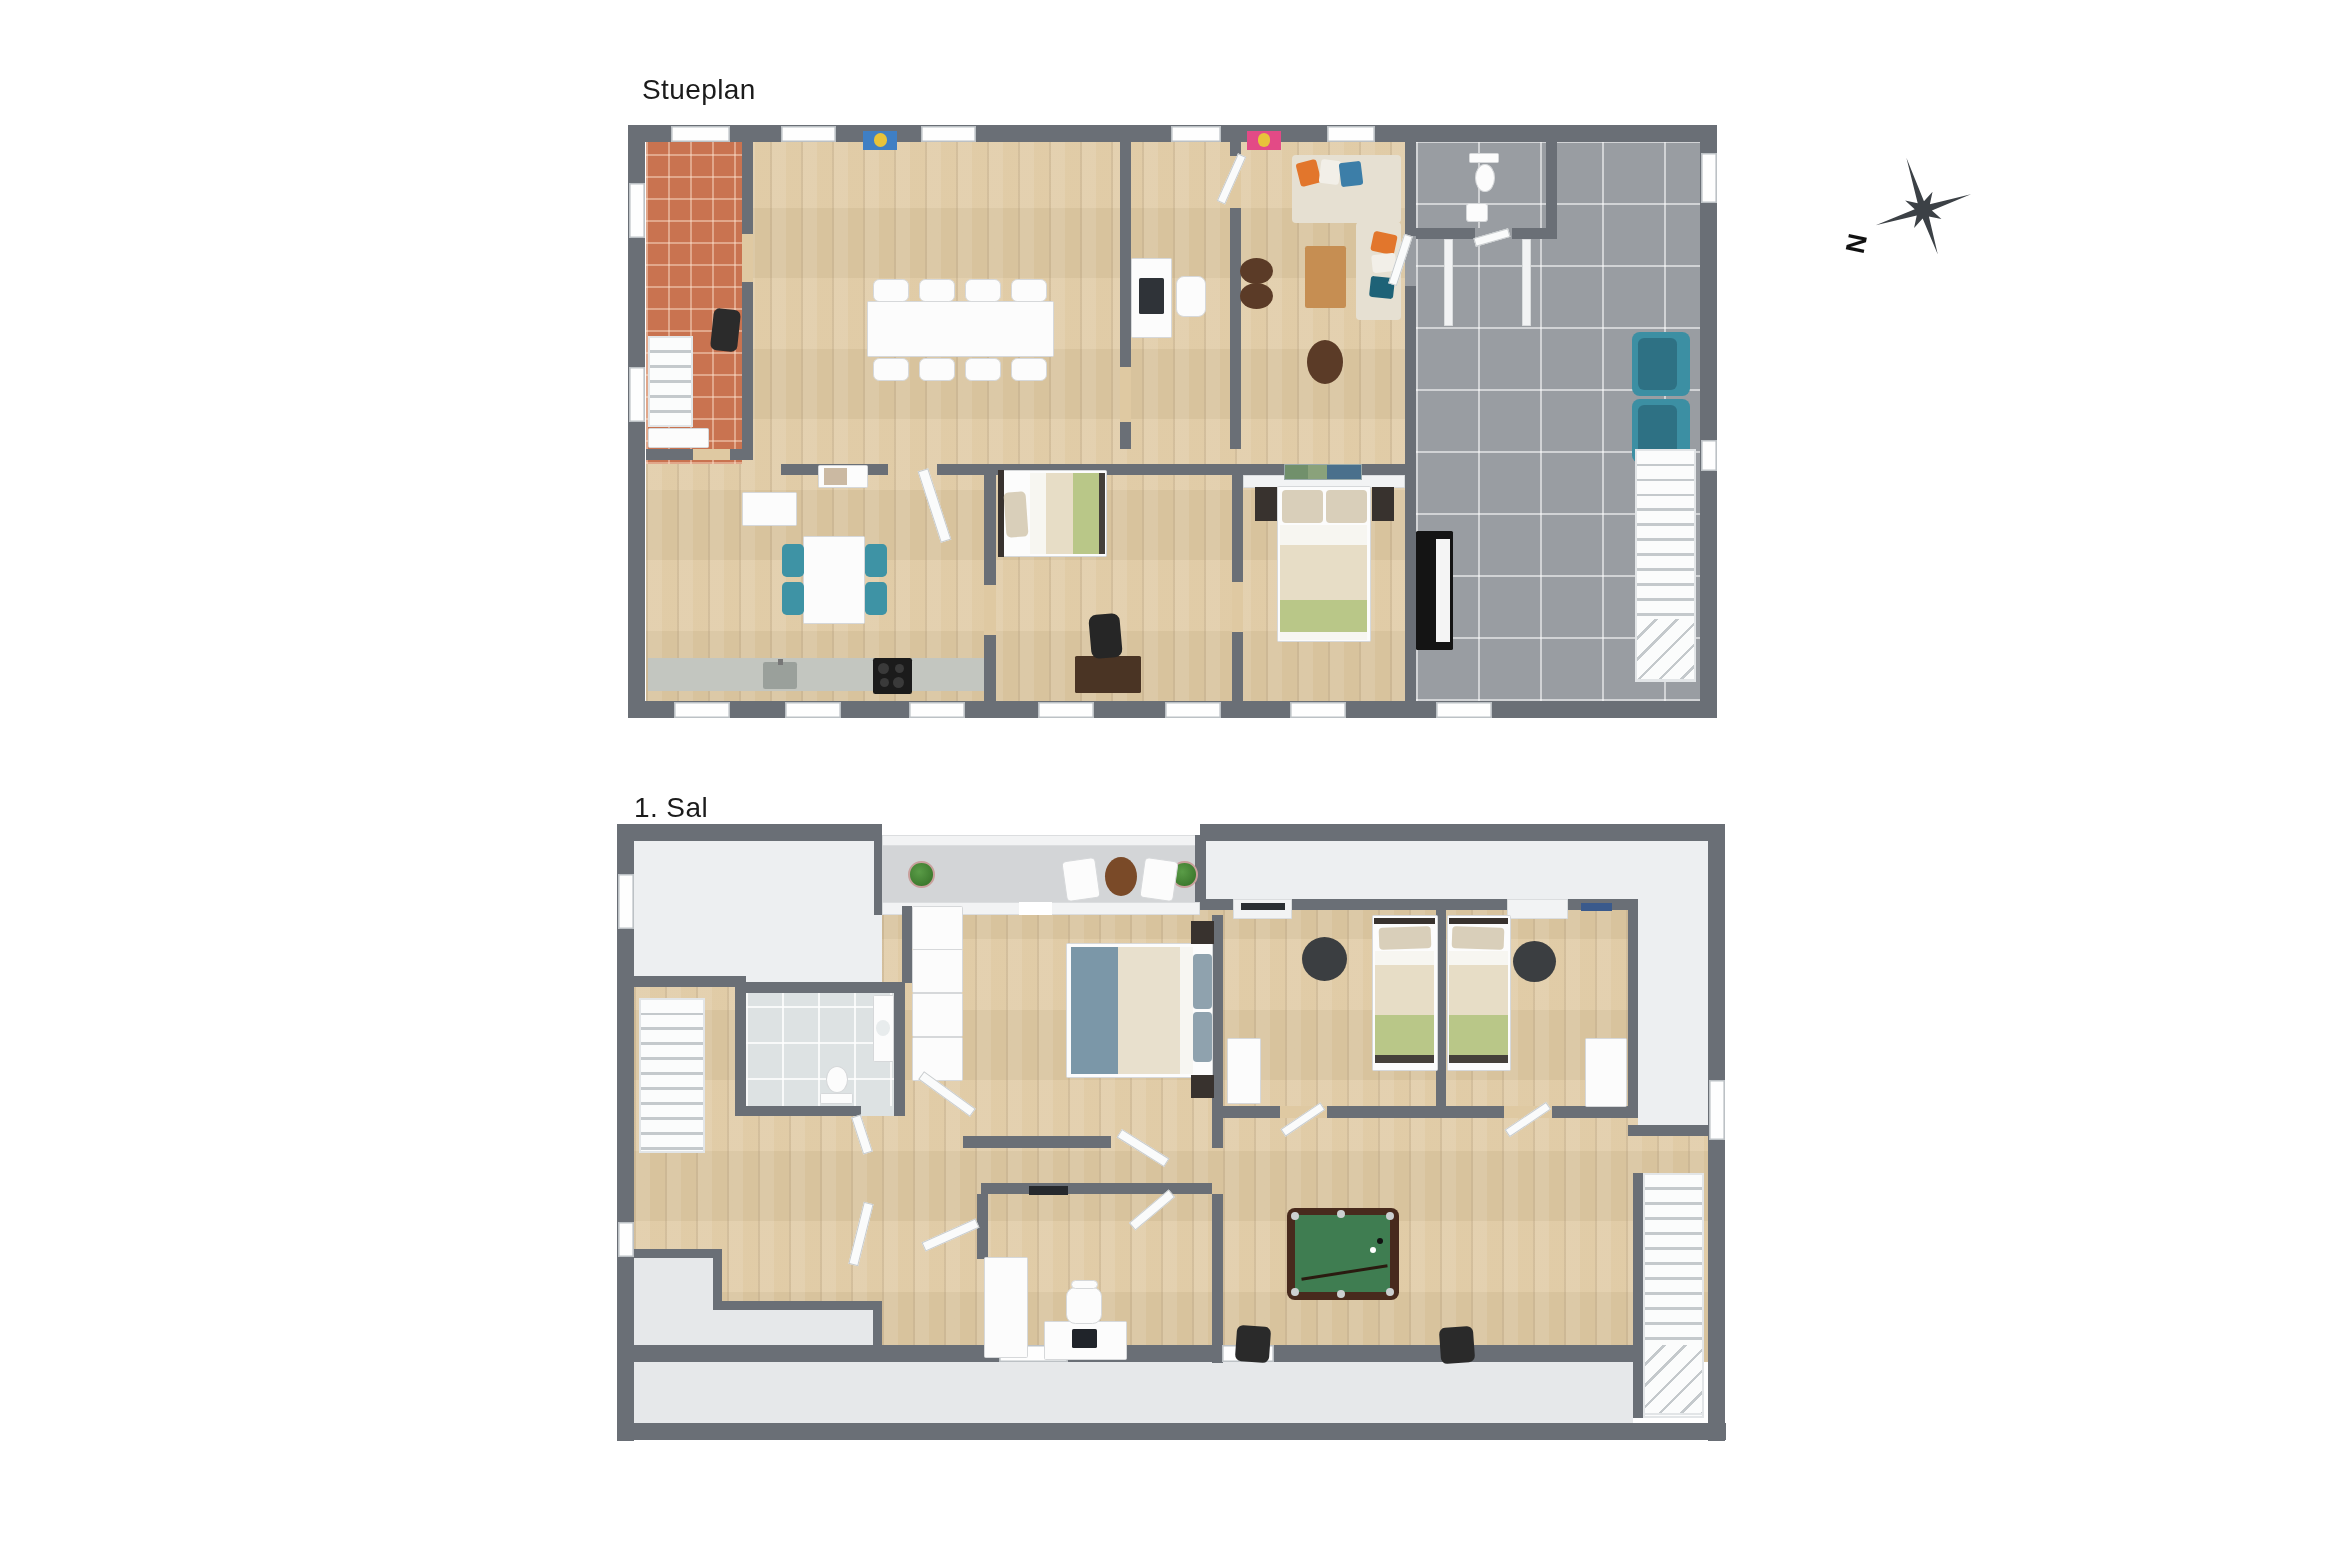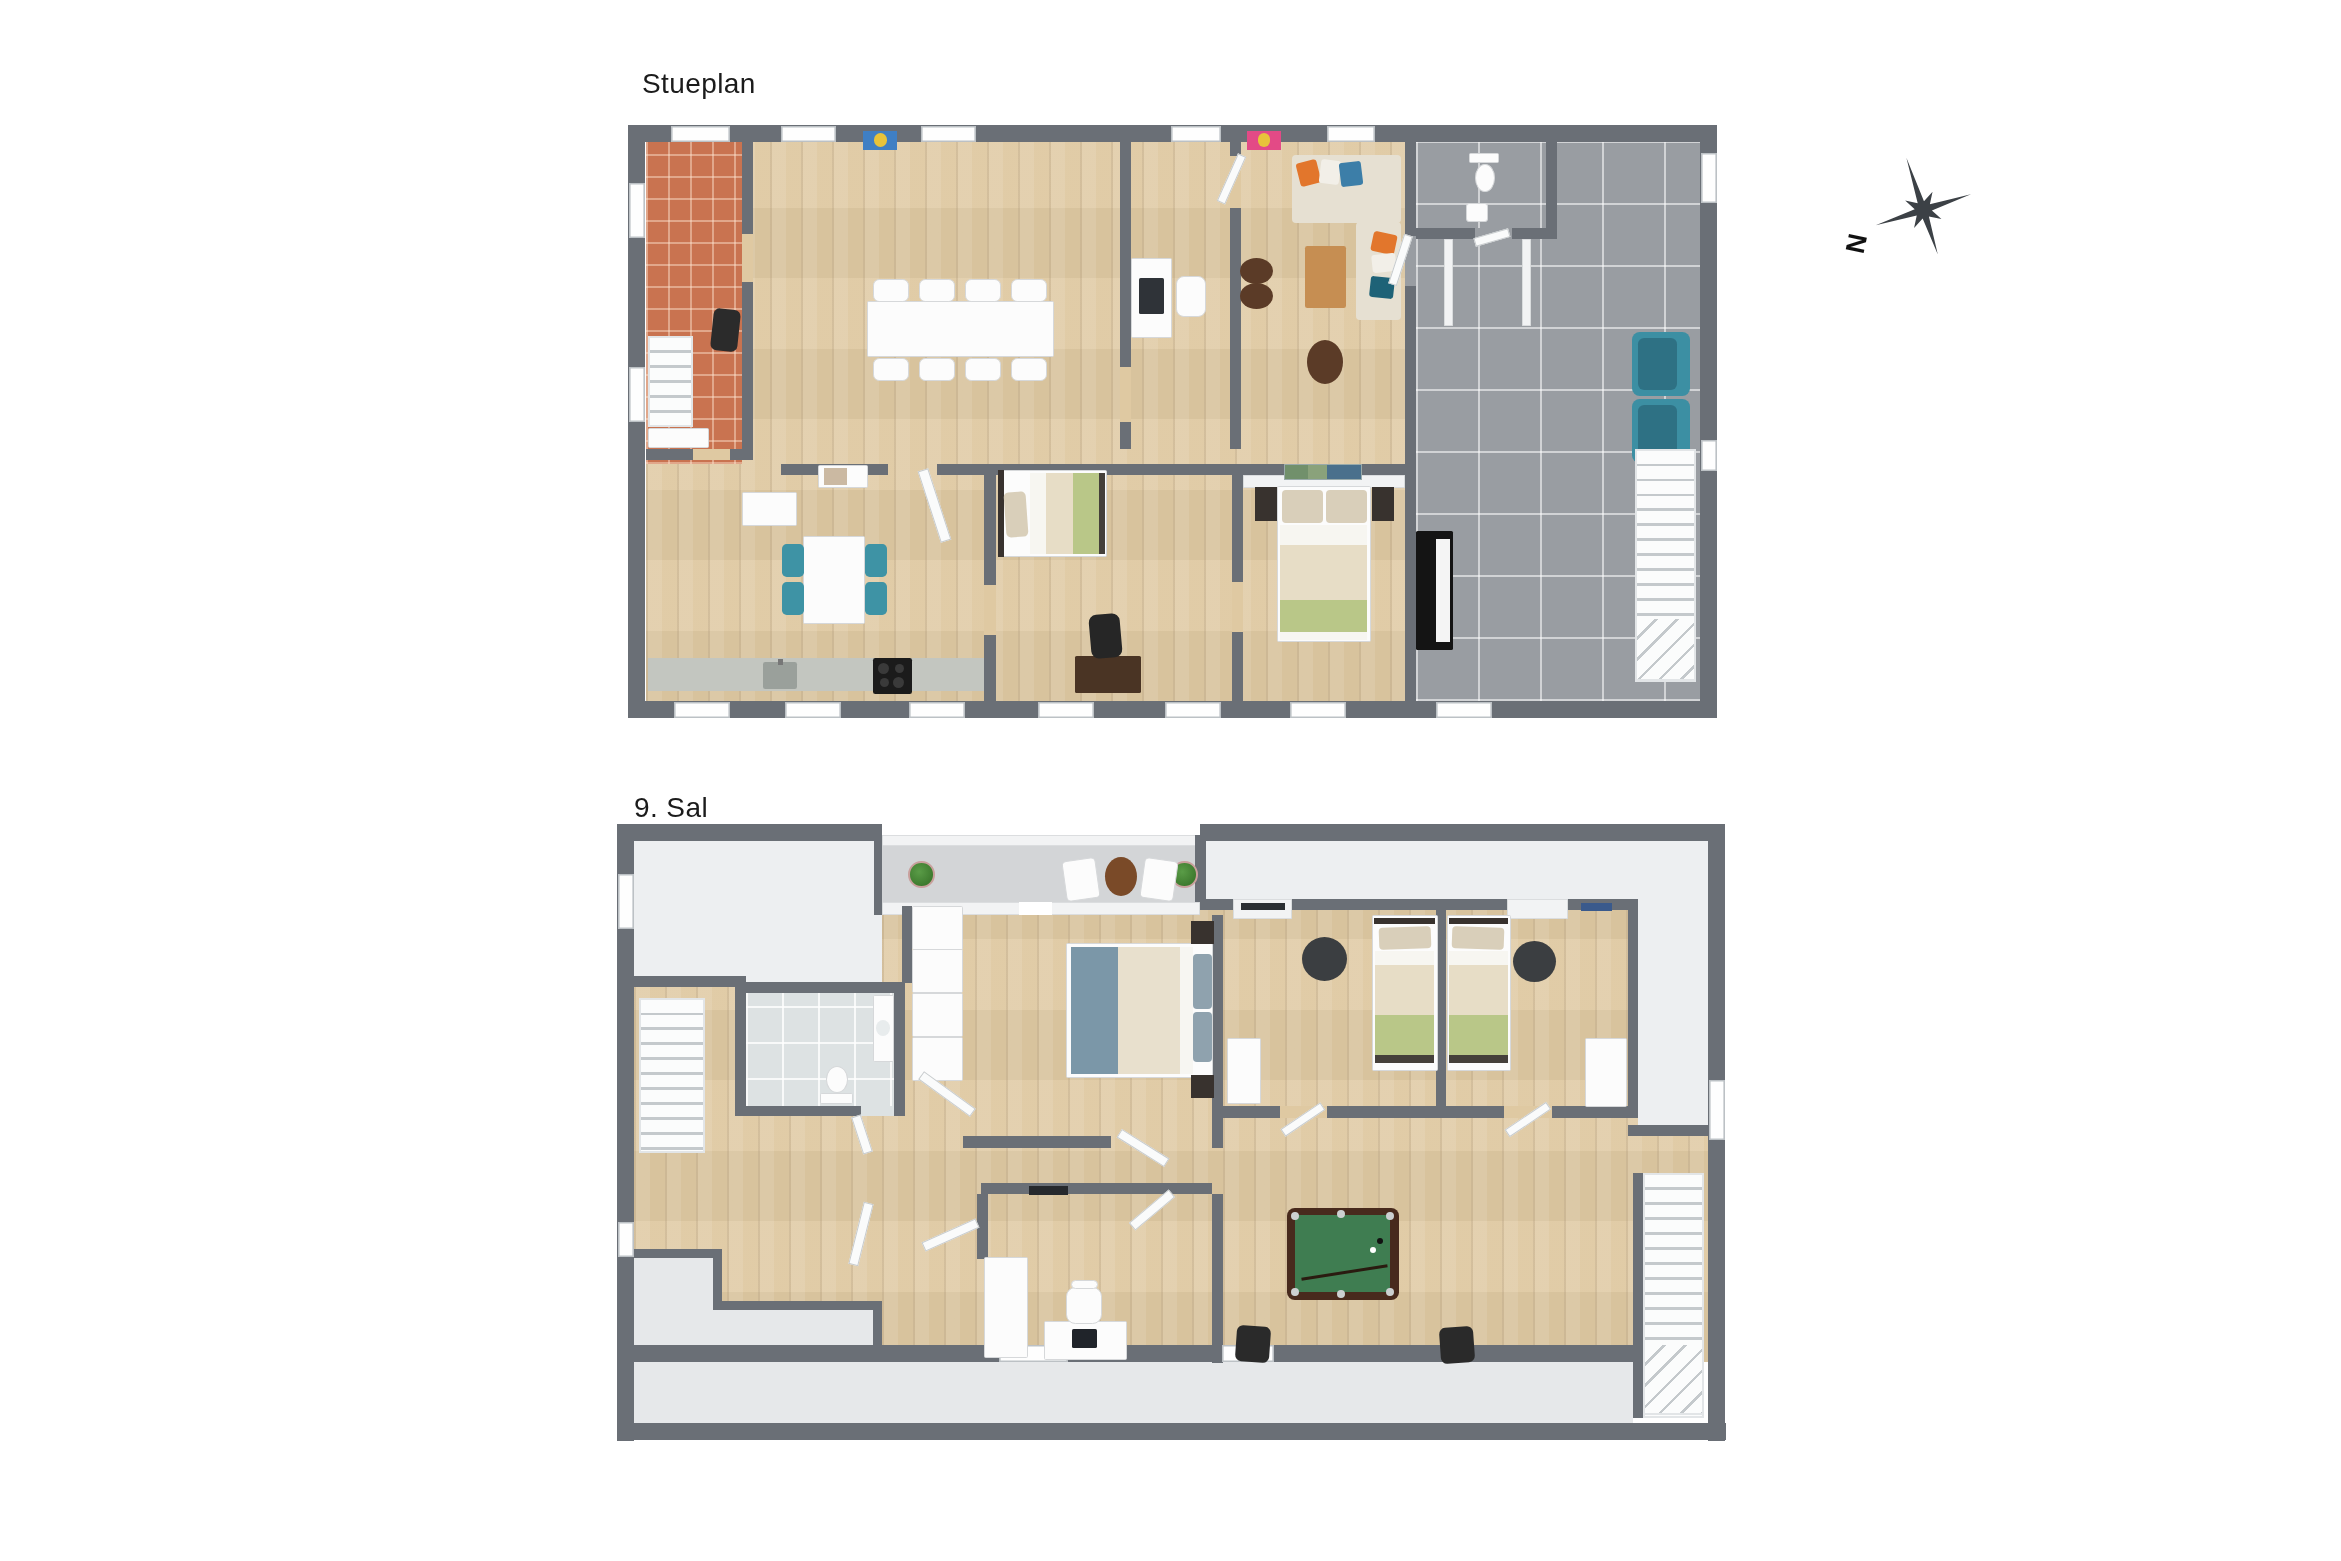--- a/index.html
+++ b/index.html
@@ -33,22 +33,22 @@
   .winder{background-image:repeating-linear-gradient(135deg,rgba(0,0,0,0) 0 12.5px,#c4c9cc 12.5px 15px);
     background-color:#fbfcfc;border:2.3px solid #e2e5e7;border-top:none;}
   .plant{background:radial-gradient(circle at 40% 38%,#5a9c47,#3e7b2f 70%);border:2.3px solid #c9a09d;border-radius:50%;}
   .forest{background:linear-gradient(90deg,#71906b 0 30%,#8aa27b 30% 55%,#4a708c 55% 100%);border:0.8px solid #9aa;}
   svg text{font-family:"Liberation Sans",sans-serif;}
 </style>
 </head>
 <body>
 
 <div id="stage">
-  <div class="plan-label" style="left:642px;top:68px">Stueplan</div>
-  <div class="plan-label" style="left:634px;top:792px">9. Sal</div>
+  <div class="plan-label" style="left:642px;top:74px">Stueplan</div>
+  <div class="plan-label" style="left:634px;top:792px">1. Sal</div>
 
   <div class="plan">
       <div class="it wood" style="left: 646px; top: 142px; width: 1055px; height: 559px;"></div>
       <div class="it tile-terra" style="left: 646px; top: 142px; width: 96px; height: 322px;"></div>
       <div class="it tile-gray" style="left: 1416px; top: 142px; width: 284px; height: 559px;"></div>
       <div class="it wall" style="left: 628px; top: 125px; width: 1089px; height: 17px;"></div>
       <div class="it wall" style="left: 628px; top: 701px; width: 1089px; height: 17px;"></div>
       <div class="it wall" style="left: 628px; top: 125px; width: 17px; height: 593px;"></div>
       <div class="it wall" style="left: 1700px; top: 125px; width: 17px; height: 593px;"></div>
       <div class="it wall" style="left: 742px; top: 142px; width: 11px; height: 307px;"></div>

